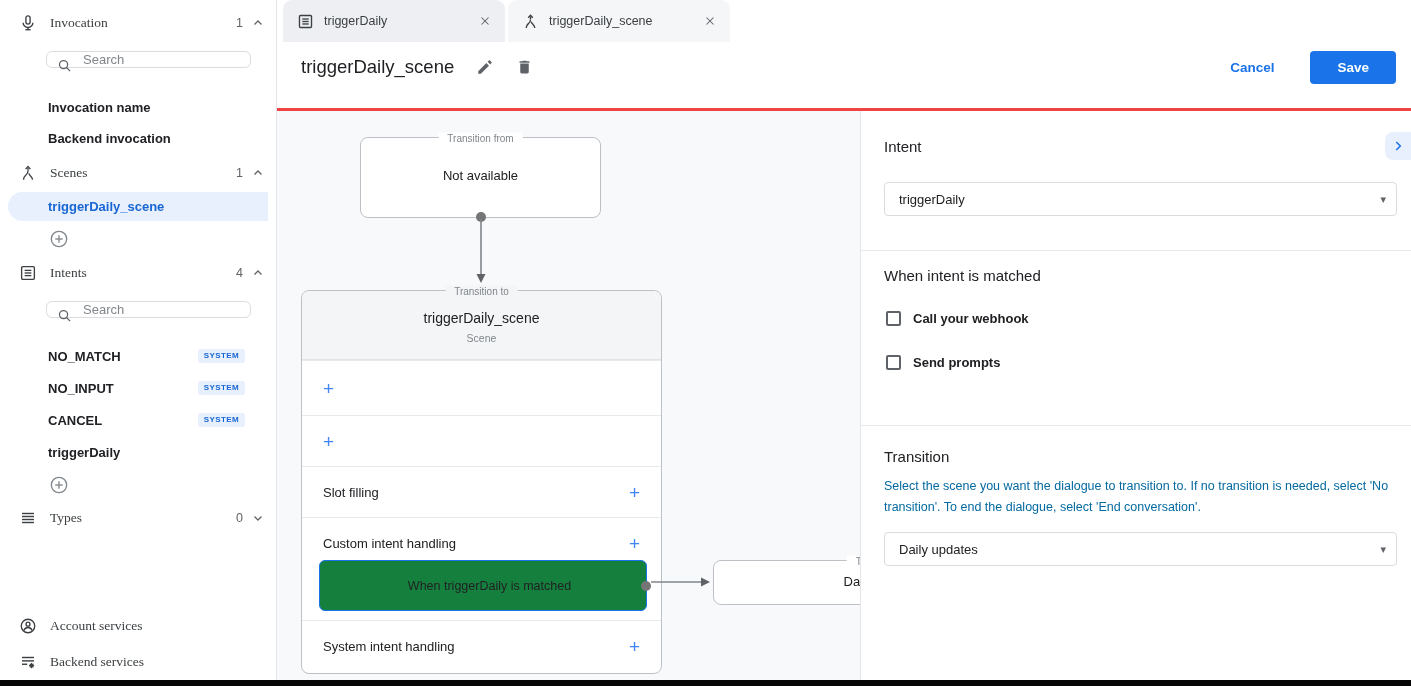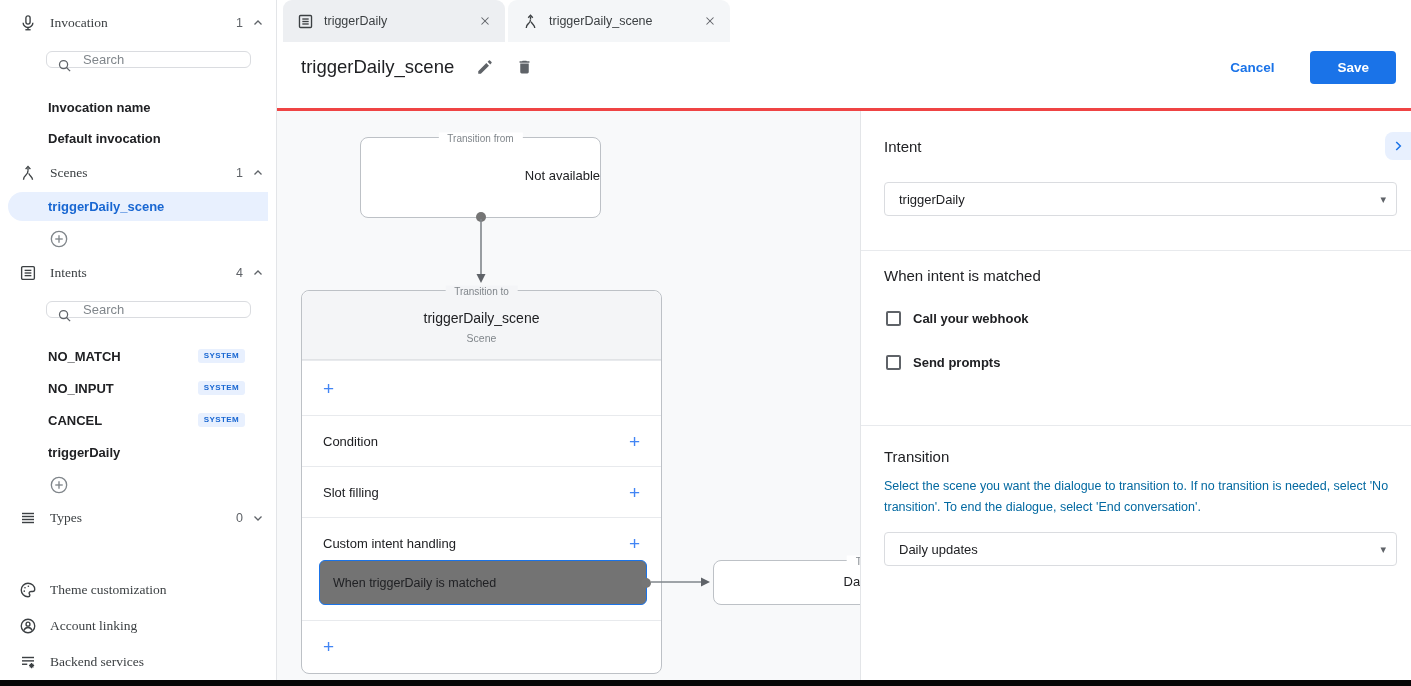--- a/index.html
+++ b/index.html
@@ -40,34 +40,34 @@
   .header-actions { margin-left:auto; display:flex; align-items:center; }
   .cancel-btn { color:#1a73e8; font-size:13.5px; font-weight:bold; cursor:pointer; margin-right:36px; background:none; border:none; font-family:"Liberation Sans",sans-serif; }
   .save-btn { background:#1a73e8; color:#fff; font-size:13.5px; font-weight:bold; border:none; border-radius:4px; padding:9px 27px; margin-right:15px; cursor:pointer; font-family:"Liberation Sans",sans-serif; }
 
   
   .content { position:absolute; left:277px; top:108px; width:1134px; height:588px; border-top:3px solid #ef4444; }
   .canvas { position:absolute; left:0; top:0; width:583px; height:588px; background:#f8f9fa; overflow:hidden; }
   .flow-box { position:absolute; background:#fff; border:1px solid #bdc1c6; border-radius:8px; }
   .legend { position:absolute; top:0; left:50%; transform:translate(-50%,-50%); background:#fff; padding:0 9px; font-size:10px; color:#80868b; white-space:nowrap; }
   .from-box { left:83px; top:26px; width:241px; height:81px; }
-  .from-box .fb-content { position:absolute; left:0; right:0; top:30px; text-align:right; font-size:13px; color:#202124; }
+  .from-box .fb-content { position:absolute; left:0; right:0; top:30px; text-align:center; font-size:13px; color:#202124; }
 
   .scene-card { left:24px; top:179px; width:361px; height:384px; }
   .scene-card .card-head { height:69px; background:#f4f5f7; border-bottom:1px solid #e1e3e6; border-radius:8px 8px 0 0; text-align:center; padding-top:19px; }
   .scene-card .card-head .ch-title { font-size:14px; color:#202124; }
   .scene-card .card-head .ch-sub { font-size:10.5px; color:#80868b; margin-top:6px; }
   .scene-card .legend { background:#f4f5f7; }
   .card-row { position:relative; display:flex; align-items:center; padding:0 21px; border-top:1px solid #e8eaed; }
   .card-row:first-of-type { border-top:none; }
   .card-row .row-label { font-size:13px; color:#202124; flex:1; }
   .card-row .row-plus { color:#4285f4; font-size:19px; font-weight:300; cursor:pointer; line-height:1; }
   .row-custom { display:block; padding:0; }
   .row-custom .rc-top { display:flex; align-items:center; height:50px; padding:0 21px; }
-  .handler-chip { position:absolute; left:17px; top:42px; width:328px; height:45px; background:#737373; border:1px solid #1a73e8; border-radius:6px; display:flex; align-items:center; padding-left:13px; cursor:pointer; }
+  .handler-chip { position:absolute; left:17px; top:42px; width:328px; height:51px; background:#15803d; border:1px solid #1a73e8; border-radius:6px; display:flex; align-items:center; padding-left:13px; cursor:pointer;justify-content:center; }
   .handler-chip span { font-size:12.5px; color:#202124; }
   .handler-chip .out-dot { position:absolute; right:-5px; top:50%; transform:translateY(-50%); width:10px; height:10px; border-radius:50%; background:#757575; }
 
   .target-box { left:436px; top:449px; width:340px; height:45px; }
   .target-box .tb-content { position:absolute; left:0; right:0; top:13px; text-align:center; font-size:13px; color:#202124; white-space:nowrap; }
 
   .flow-svg { position:absolute; left:0; top:0; width:583px; height:588px; pointer-events:none; }
 
   
   .panel { position:absolute; left:583px; top:0; width:551px; height:588px; background:#fff; border-left:1px solid #e3e5e8; }
@@ -109,21 +109,21 @@
 
     <div class="search-wrap" style="top:50px">
       <span class="mag"><svg width="15" height="15" viewBox="0 0 24 24" fill="none" stroke="#5f6368" stroke-width="2">
             <circle cx="10.5" cy="10.5" r="6.5"></circle>
             <line x1="15.5" y1="15.5" x2="21" y2="21"></line>
           </svg></span>
       <input placeholder="Search" style="">
     </div>
 
     <div class="side-item" style="top:100px">Invocation name</div>
-    <div class="side-item" style="top:131px">Default invocation</div>
+    <div class="side-item" style="top:131px">Backend invocation</div>
 
     <div class="side-row" style="top:160px">
       <span class="sicon">
         <svg width="18" height="18" viewBox="0 0 24 24" fill="none" stroke="#3c4043" stroke-width="1.8">
             <path d="M6 21 C6 14 12 16 12 9"></path>
             <path d="M18 21 C18 17 14.5 16.5 13 12.5"></path>
             <path d="M12 9 V5"></path>
             <polyline points="8.8 6.8 12 3.2 15.2 6.8" stroke-width="1.8" fill="none"></polyline>
           </svg>
       </span>
@@ -199,41 +199,30 @@
           </svg>
       </span>
       <span class="slabel">Types</span>
       <span class="scount">0</span>
       <span class="chev"><svg width="14" height="14" viewBox="0 0 24 24" fill="none" stroke="#5f6368" stroke-width="2.2">
             <polyline points="6 9.5 12 15.5 18 9.5"></polyline>
           </svg></span>
     </div>
 
 
-    <div class="side-row" style="top:577px">
-      <span class="sicon">
-        <svg width="18" height="18" viewBox="0 0 24 24" fill="none" stroke="#3c4043" stroke-width="1.8">
-            <path d="M12 3 a9 9 0 1 0 0 18 c1.8 0 2.5-1 2.5-2 0-1.2-1-1.6-1-2.8 0-1.2 1-2.2 2.5-2.2 h2 A3 3 0 0 0 21 11 C21 6.5 17 3 12 3 Z"></path>
-            <circle cx="8" cy="9" r="1.1" fill="#3c4043" stroke="none"></circle>
-            <circle cx="12.5" cy="7" r="1.1" fill="#3c4043" stroke="none"></circle>
-            <circle cx="7" cy="13.5" r="1.1" fill="#3c4043" stroke="none"></circle>
-          </svg>
-      </span>
-      <span class="slabel">Theme customization</span>
-    </div>
 
     <div class="side-row" style="top:613px">
       <span class="sicon">
         <svg width="18" height="18" viewBox="0 0 24 24" fill="none" stroke="#3c4043" stroke-width="1.8">
             <circle cx="12" cy="12" r="9"></circle>
             <circle cx="12" cy="9.5" r="2.6"></circle>
             <path d="M6.5 18 C7.5 15.3 9.5 14 12 14 C14.5 14 16.5 15.3 17.5 18"></path>
           </svg>
       </span>
-      <span class="slabel">Account linking</span>
+      <span class="slabel">Account services</span>
     </div>
 
     <div class="side-row" style="top:649px">
       <span class="sicon">
         <svg width="18" height="18" viewBox="0 0 24 24" fill="none" stroke="#3c4043" stroke-width="1.9">
             <line x1="4" y1="6" x2="20" y2="6"></line>
             <line x1="4" y1="10.5" x2="20" y2="10.5"></line>
             <line x1="4" y1="15" x2="11" y2="15"></line>
             <circle cx="16.8" cy="16.8" r="2.2" fill="#3c4043" stroke="none"></circle>
             <g stroke="#3c4043" stroke-width="1.6">
@@ -315,38 +304,38 @@
       <div class="flow-box scene-card">
         <span class="legend">Transition to</span>
         <div class="card-head">
           <div class="ch-title">triggerDaily_scene</div>
           <div class="ch-sub">Scene</div>
         </div>
         <div class="card-row" style="height:55px">
           <span class="row-plus">+</span>
         </div>
         <div class="card-row" style="height:51px">
-          <span class="row-label">Condition</span>
           <span class="row-plus">+</span>
         </div>
         <div class="card-row" style="height:51px">
           <span class="row-label">Slot filling</span>
           <span class="row-plus">+</span>
         </div>
         <div class="card-row row-custom" style="height:103px">
           <div class="rc-top">
             <span class="row-label">Custom intent handling</span>
             <span class="row-plus">+</span>
           </div>
           <div class="handler-chip">
             <span>When triggerDaily is matched</span>
             <span class="out-dot"></span>
           </div>
         </div>
         <div class="card-row" style="height:52px">
+          <span class="row-label">System intent handling</span>
           <span class="row-plus">+</span>
         </div>
       </div>
 
       <div class="flow-box target-box">
         <span class="legend">Transition to</span>
         <div class="tb-content">Daily updates</div>
       </div>
 
       <svg class="flow-svg">

